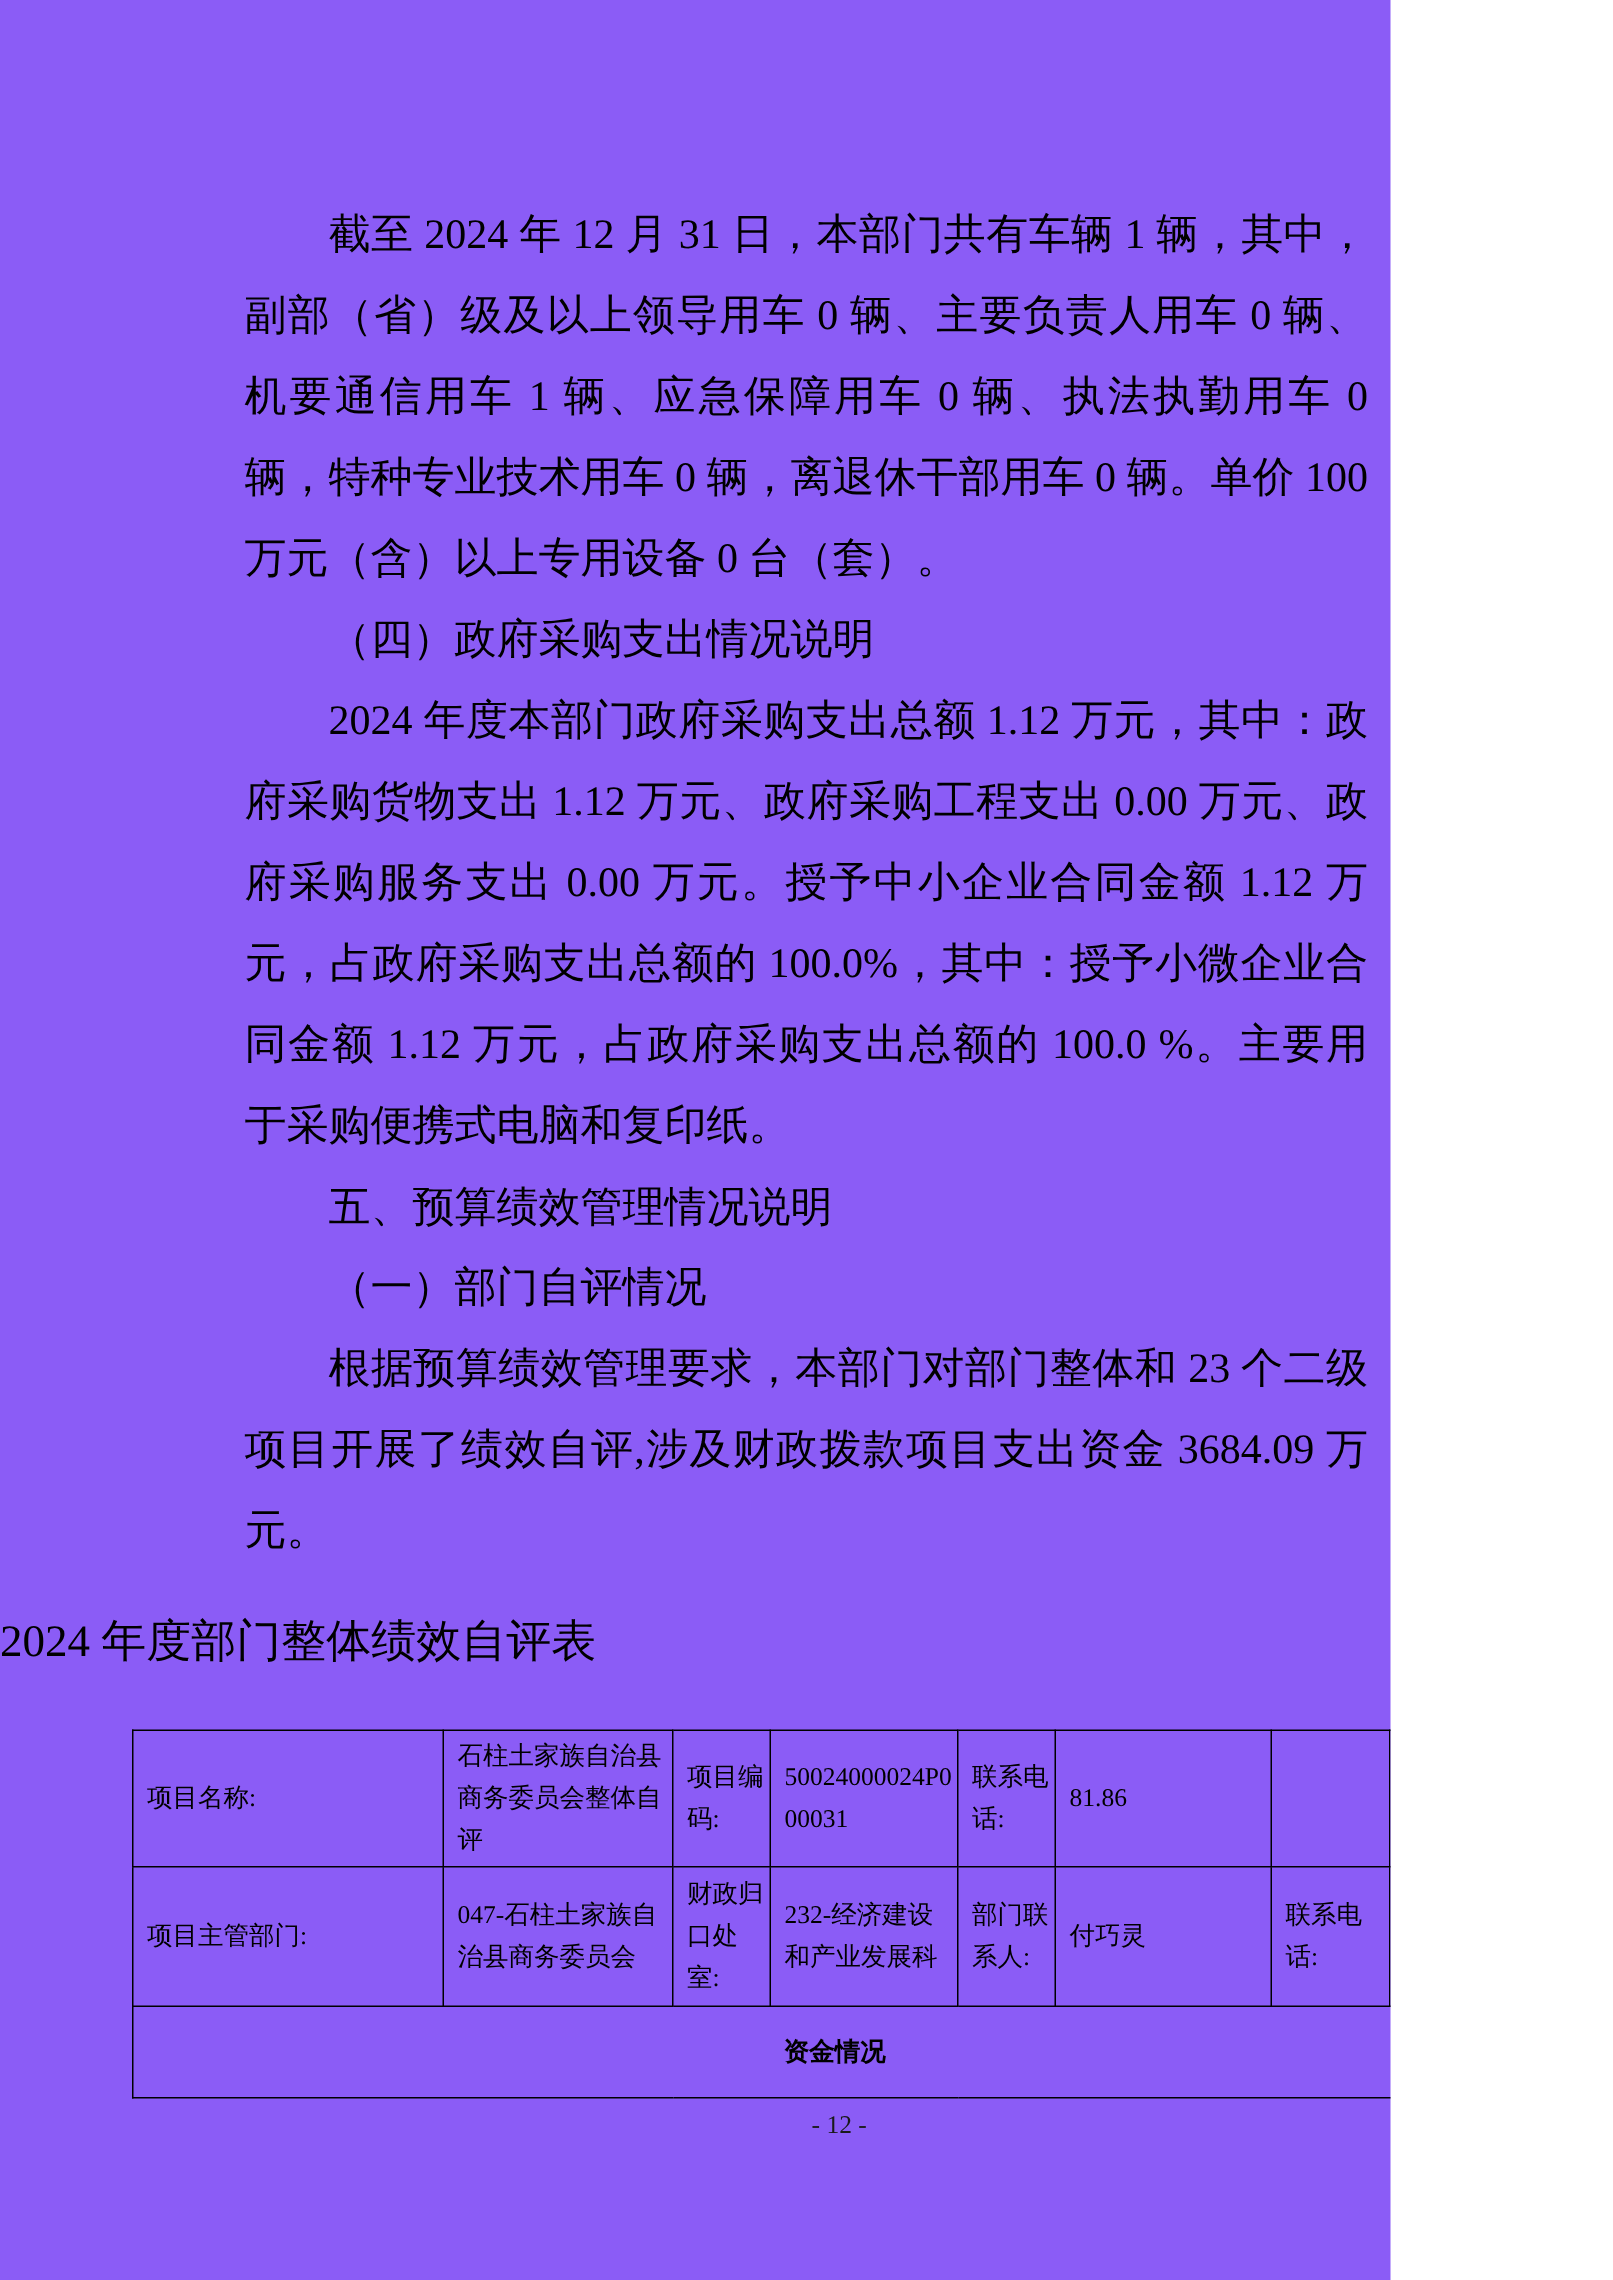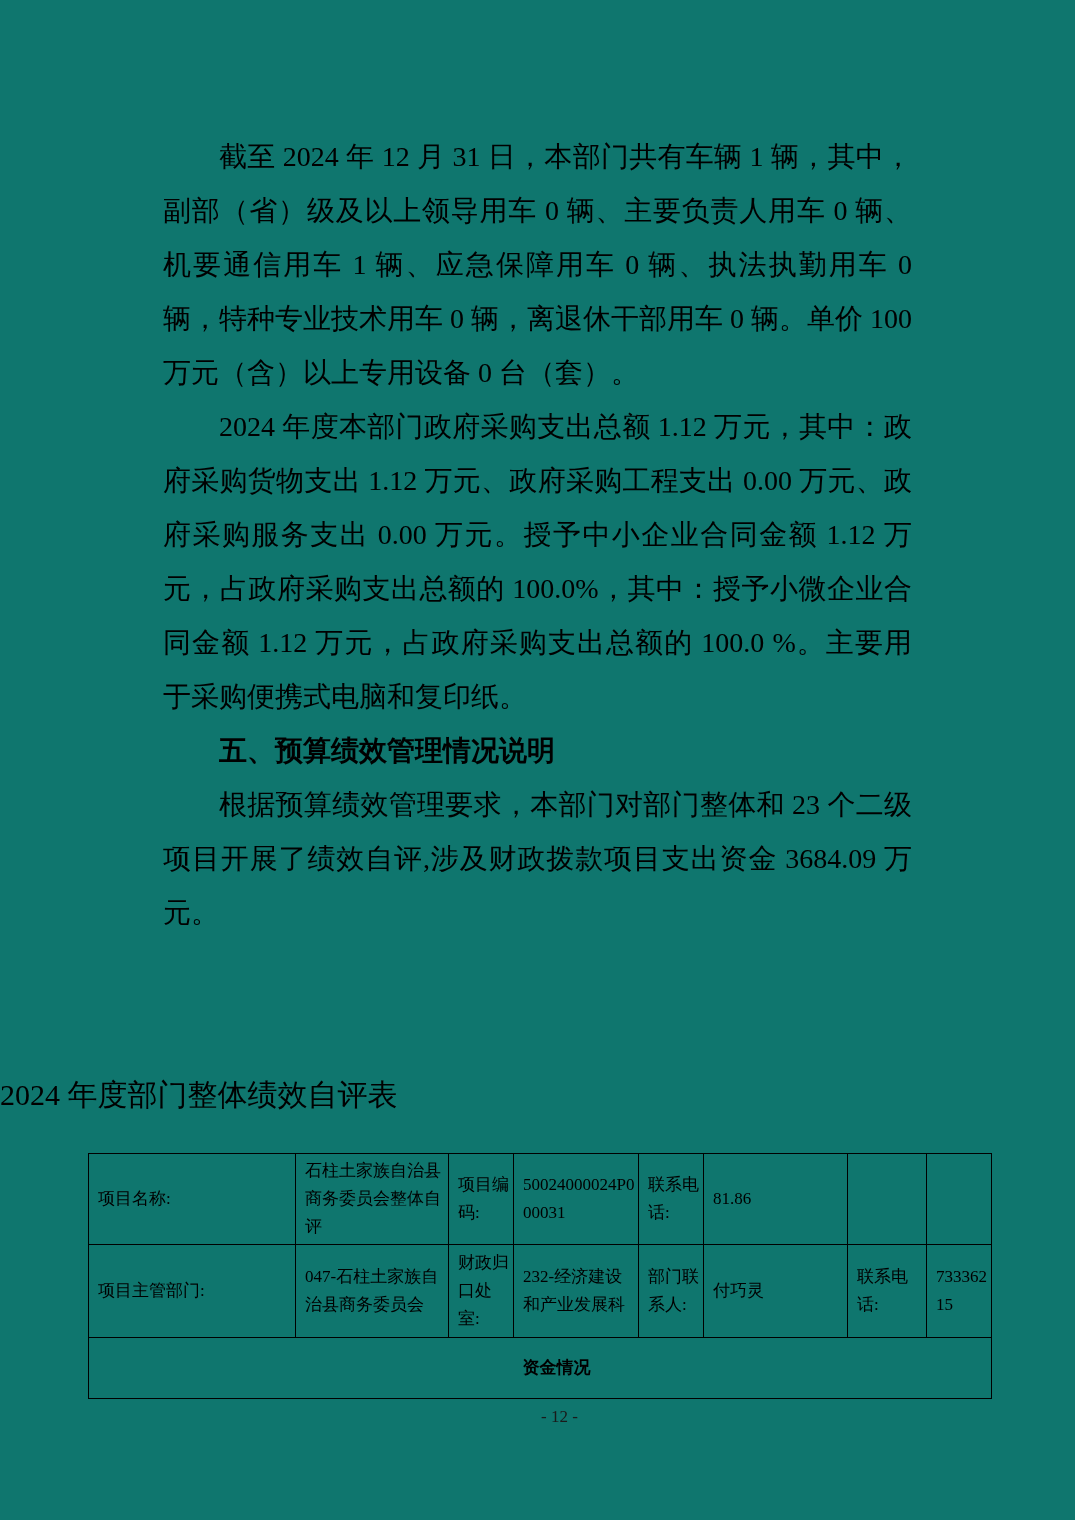--- a/index.html
+++ b/index.html
@@ -2,23 +2,23 @@
 <html><head>
 <meta charset="utf-8">
 <style>
   html, body {
     margin: 0;
     padding: 0;
     background: #ffffff;
   }
   .page {
     position: relative;
-    width: 1075px;
+    width: 927px;
     height: 1520px;
-    background: #0f766e;
+    background: #8b5cf6;
     color: #000000;
     font-family: "Liberation Serif", "DejaVu Serif", serif;
     overflow: hidden;
   }
   .content {
     position: absolute;
     left: 163px;
     top: 130px;
     width: 749px;
   }
@@ -34,21 +34,21 @@
   .sub-heading {
     margin: 0;
     font-size: 28px;
     line-height: 54px;
     text-indent: 2em;
     font-weight: normal;
   }
   .bold-heading {
     margin: 0;
     font-family: "Liberation Sans", "DejaVu Sans", sans-serif;
-    font-weight: bold;
+    font-weight: normal;
     font-size: 28px;
     line-height: 54px;
     text-indent: 2em;
   }
   .table-title {
     position: absolute;
     left: 0;
     top: 1075px;
     width: 1075px;
     margin: 0;
@@ -99,25 +99,27 @@
   }
 </style>
 </head>
 <body>
 
 <div class="page">
 
   <div class="content">
     <p class="body-para">截至 2024 年 12 月 31 日，本部门共有车辆 1 辆，其中，副部（省）级及以上领导用车 0 辆、主要负责人用车 0 辆、机要通信用车 1 辆、应急保障用车 0 辆、执法执勤用车 0 辆，特种专业技术用车 0 辆，离退休干部用车 0 辆。单价 100 万元（含）以上专用设备 0 台（套）。</p>
 
+    <p class="sub-heading">（四）政府采购支出情况说明</p>
 
     <p class="body-para">2024 年度本部门政府采购支出总额 1.12 万元，其中：政府采购货物支出 1.12 万元、政府采购工程支出 0.00 万元、政府采购服务支出 0.00 万元。授予中小企业合同金额 1.12 万元，占政府采购支出总额的 100.0%，其中：授予小微企业合同金额 1.12 万元，占政府采购支出总额的 100.0 %。主要用于采购便携式电脑和复印纸。</p>
 
     <p class="bold-heading">五、预算绩效管理情况说明</p>
 
+    <p class="sub-heading">（一）部门自评情况</p>
 
     <p class="body-para">根据预算绩效管理要求，本部门对部门整体和 23 个二级项目开展了绩效自评,涉及财政拨款项目支出资金 3684.09 万元。</p>
   </div>
 
   <h3 class="table-title">2024 年度部门整体绩效自评表</h3>
 
   <div class="table-wrap">
     <table class="self-eval">
       <colgroup>
         <col style="width:207px">

